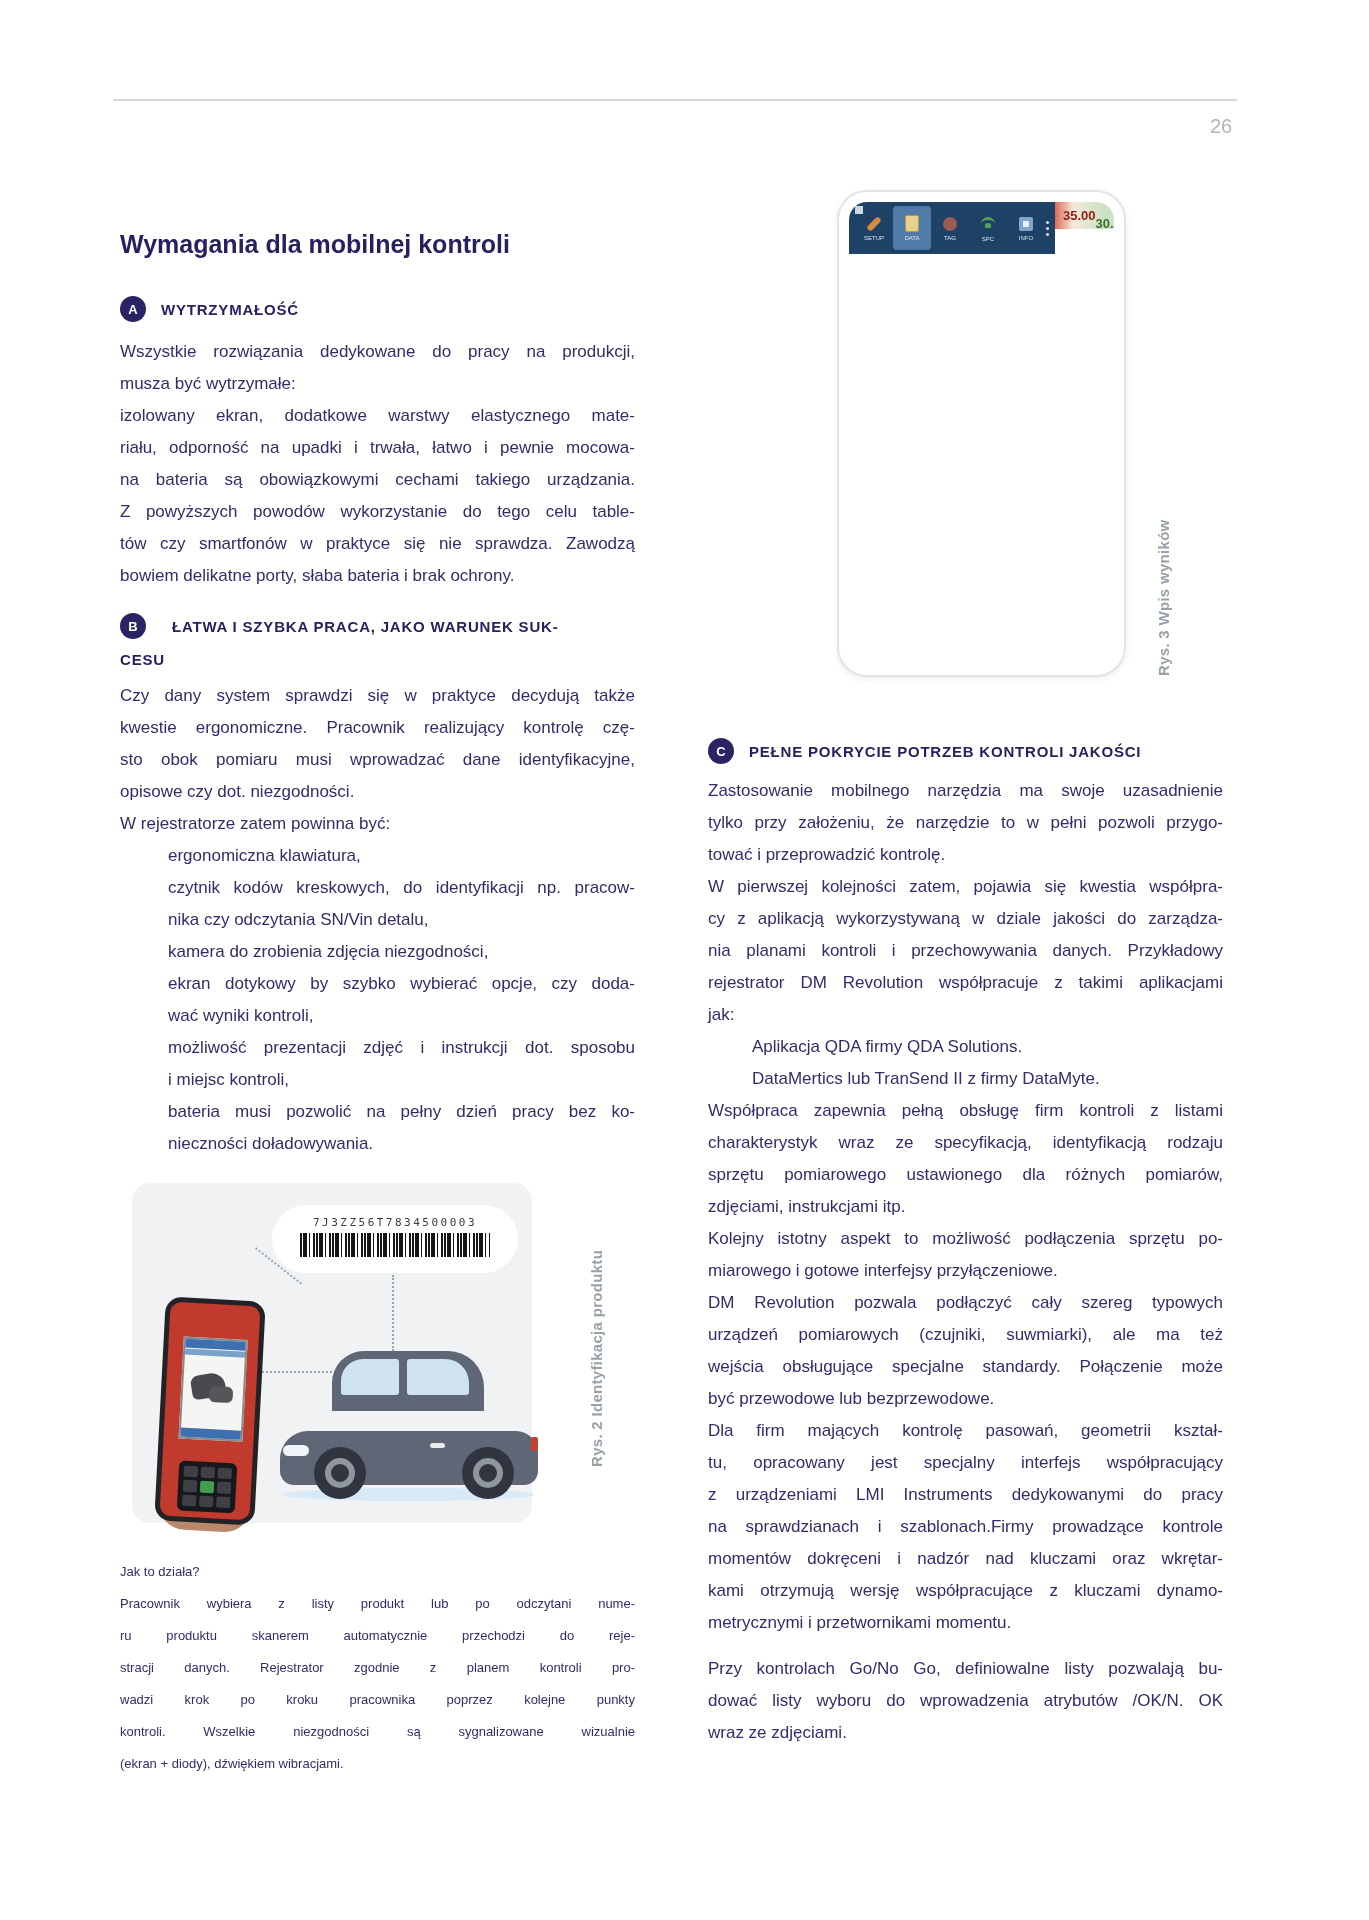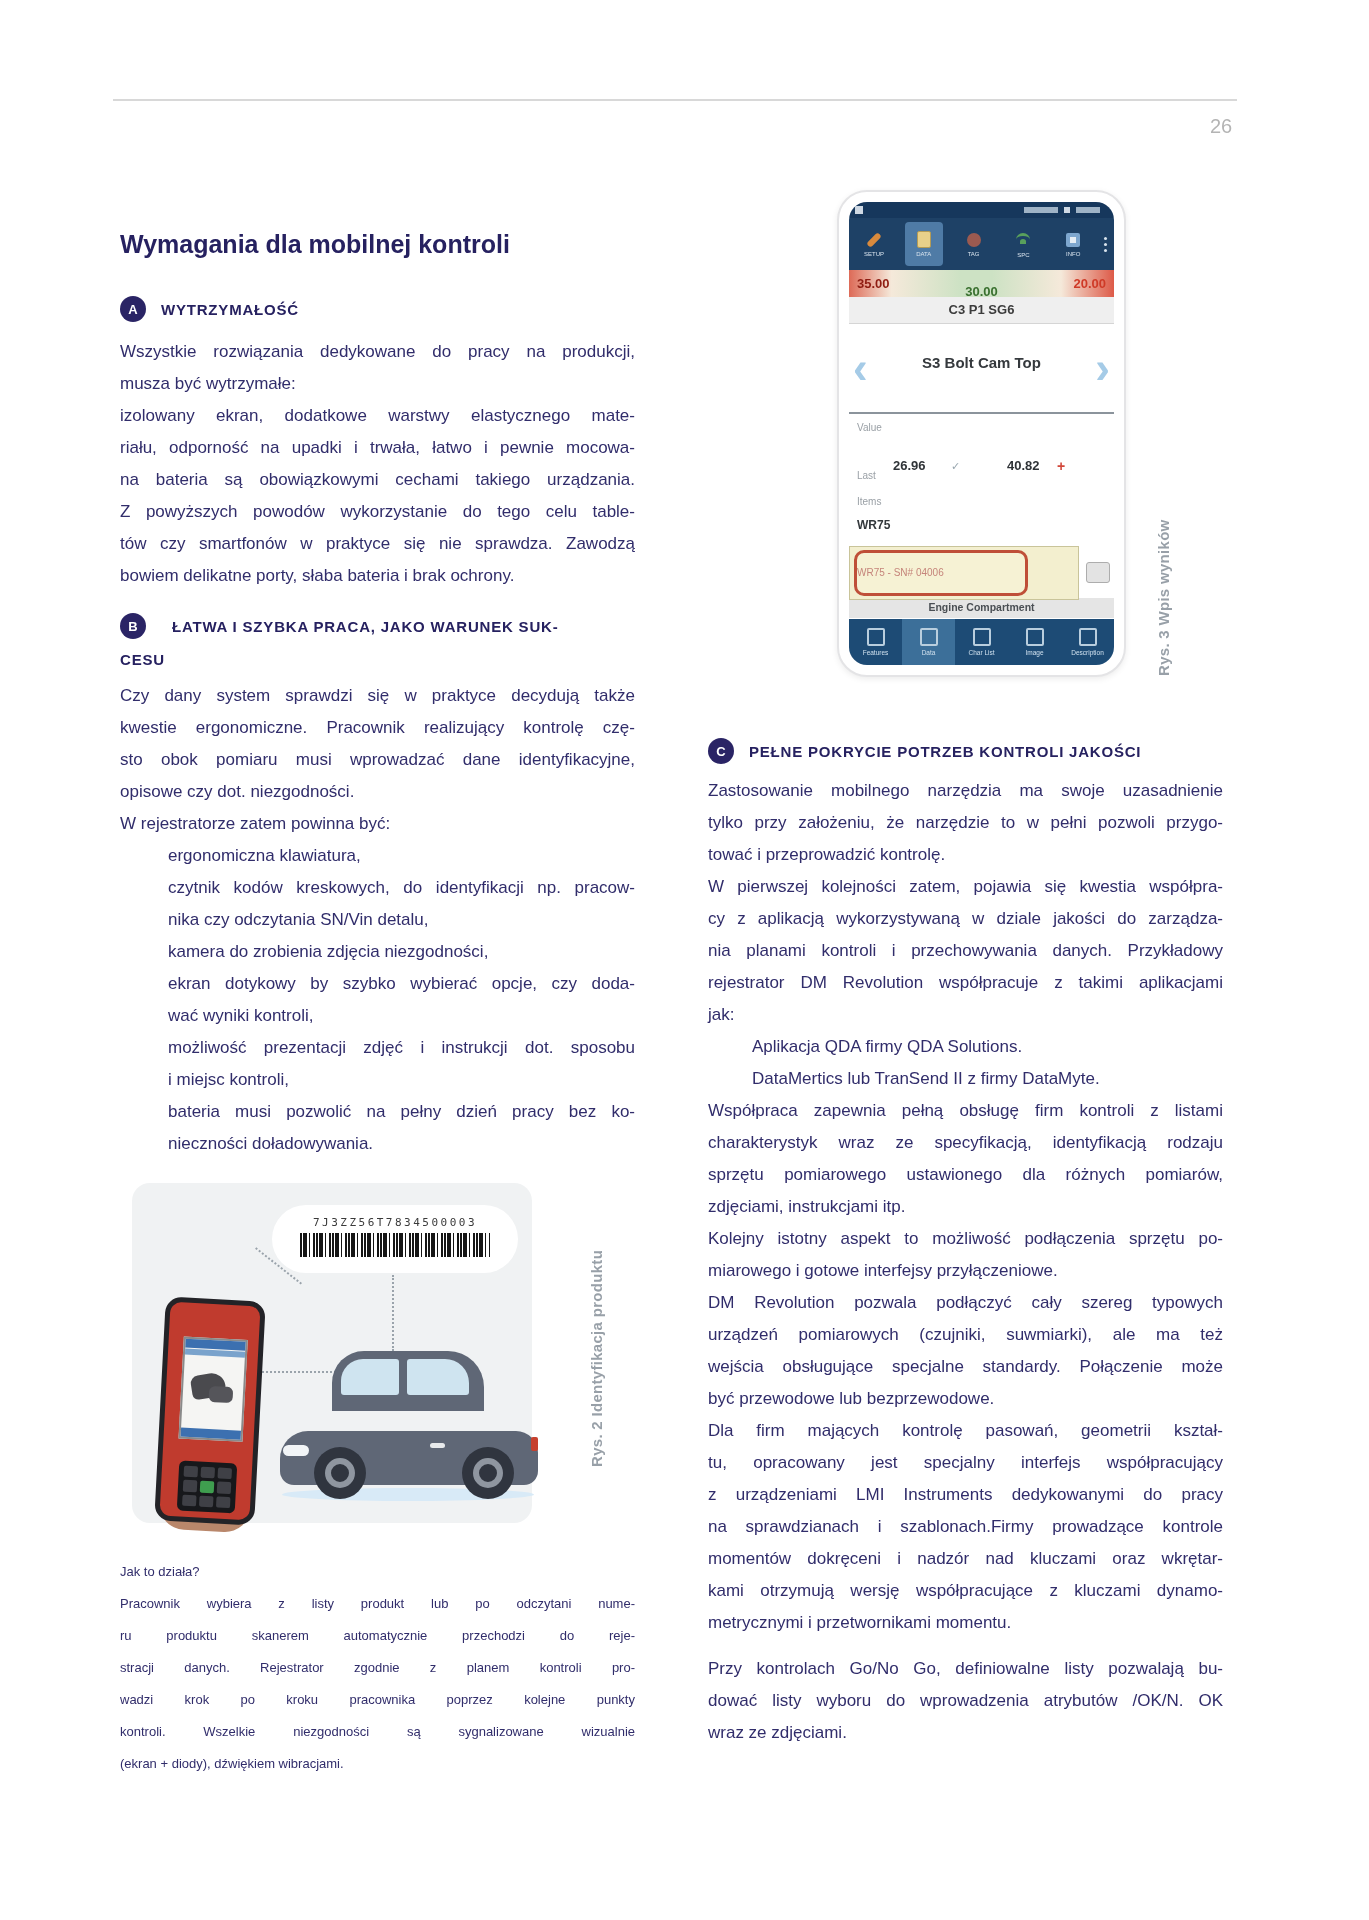--- a/index.html
+++ b/index.html
@@ -27,21 +27,21 @@
   .gap14{margin-top:14px;}
   .hang .para{padding-left:48px;}
   .hang44 .para{padding-left:44px;}
   .ln{line-height:32px;text-align:justify;text-align-last:justify;}
   .ln.end{text-align:center;text-align-last:left;}
   .how-title{font-weight:normal;line-height:32px;}
   
   .vcap{writing-mode:vertical-rl;transform:rotate(180deg);color:#98a0a8;font-weight:bold;font-size:15px;letter-spacing:.3px;white-space:nowrap;}
   
   .phone{left:837px;top:190px;width:285px;height:483px;background:#fff;border:2px solid #e4e4e6;border-radius:30px;box-shadow:0 2px 6px rgba(0,0,0,.08);}
-  .screen{position:absolute;left:10px;top:10px;right:10px;bottom:10px;border-radius:18px;overflow:hidden;display:flex;flex-direction:column;}
+  .screen{position:absolute;left:10px;top:10px;right:10px;bottom:10px;border-radius:18px;overflow:hidden;display:flex;flex-direction:row;}
   .statusbar{height:16px;background:#16375c;position:relative;}
   .statusbar .sq{position:absolute;left:6px;top:4px;width:8px;height:8px;background:#cfd9e4;}
   .statusbar .r1{position:absolute;right:56px;top:5px;width:34px;height:6px;background:#9fb3c6;}
   .statusbar .r2{position:absolute;right:44px;top:5px;width:6px;height:6px;background:#cfd9e4;}
   .statusbar .r3{right:14px;top:5px;width:24px;height:6px;background:#9fb3c6;position:absolute;}
   .toolbar{height:52px;background:#1e4166;display:flex;align-items:center;justify-content:space-between;padding:0 6px;}
   .titem{width:38px;height:44px;display:flex;flex-direction:column;align-items:center;justify-content:center;gap:3px;border-radius:4px;}
   .titem.sel{background:#4f7ba6;}
   .tlabel{font-size:6px;color:#d9e4ee;line-height:6px;}
   .ic-wrench{background:#d98a3d;border-radius:3px;transform:rotate(45deg);width:6px;height:16px;margin:0 5px;}

